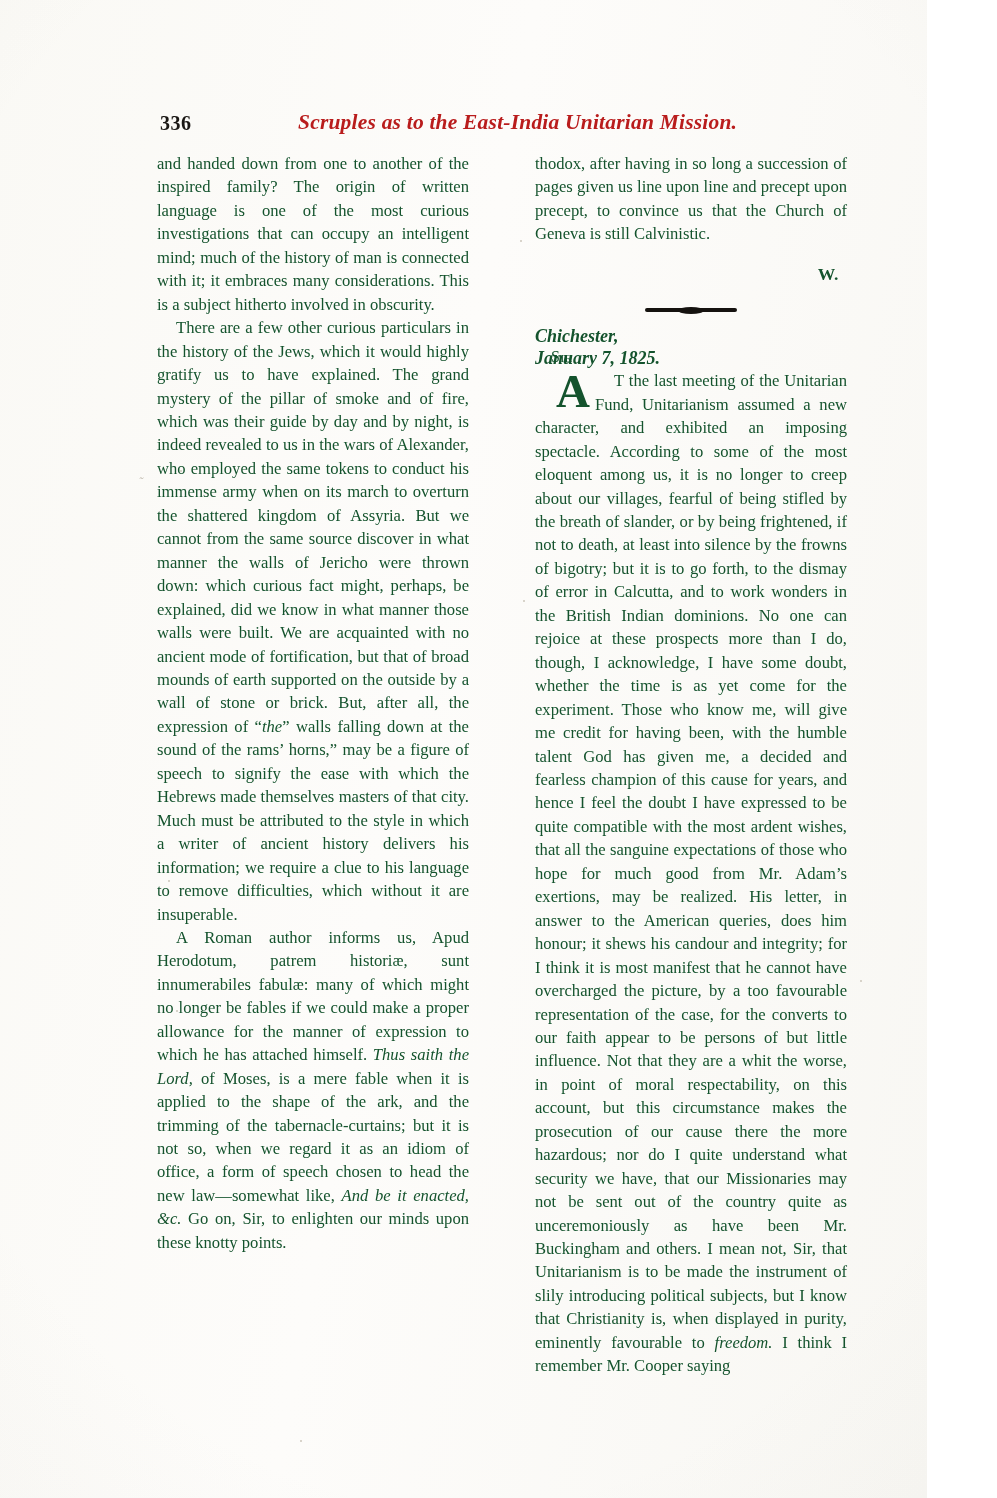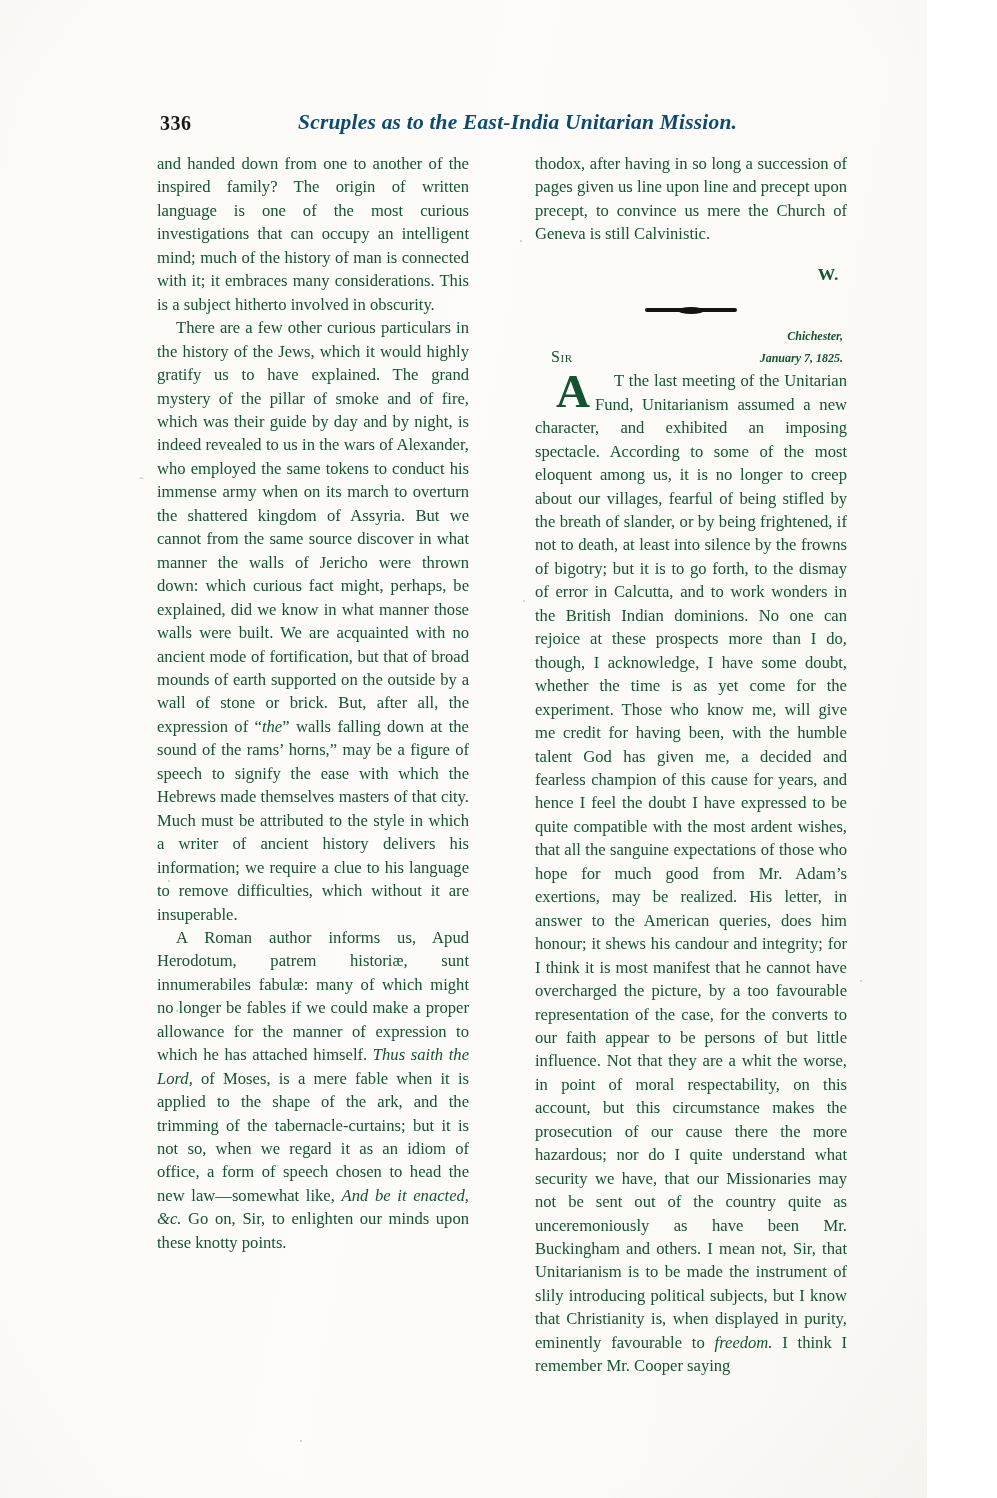--- a/index.html
+++ b/index.html
@@ -44,21 +44,21 @@
   }
   .head-title {
     position: absolute;
     left: 138px;
     top: 0;
     font-style: italic;
     font-weight: 700;
     font-size: 21.5px;
     letter-spacing: 0.2px;
     white-space: nowrap;
-    color: #0c4a6e;
+    color: #b91c1c;
     transform: scaleY(1.02);
   }
   .columns {
     position: absolute;
     top: 152px;
     left: 157px;
     width: 690px;
     height: 1270px;
   }
   .col {
@@ -116,24 +116,24 @@
     top: -1.5px;
     width: 26px;
     height: 7px;
     background: #15120f;
     border-radius: 50%;
   }
   .divider .bar::before { left: 33px; }
   .divider .bar::after { left: 33px; opacity: 0; }
 
   .dateline {
-    text-align: right;
+    text-align: left;
     font-style: italic;
     font-weight: 600;
-    font-size: 12px;
+    font-size: 18px;
     line-height: 22px;
     margin-right: 4px;
   }
   .salutation-row {
     position: relative;
     height: 0;
   }
   .salutation {
     position: absolute;
     left: 16px;
@@ -189,21 +189,21 @@
 
   <div class="columns">
 
     <div class="col col-left">
       <p class="noindent">and handed down from one to another of the inspired family? The origin of written language is one of the most curious investigations that can occupy an intelligent mind; much of the history of man is connected with it; it embraces many considerations. This is a subject hitherto involved in obscurity.</p>
       <p><span>There are a few other curious particulars in the history of the Jews, which it would highly gratify us to have explained. The grand mystery of the pillar of smoke and of fire, which was their guide by day and by night, is indeed revealed to us in the wars of Alexander, who employed the same tokens to conduct his immense army when on its march to overturn the shattered kingdom of Assyria. But we cannot from the same source discover in what manner the walls of Jericho were thrown down: which curious fact might, perhaps, be explained, did we know in what manner those walls were built. We are acquainted with no ancient mode of fortification, but that of broad mounds of earth supported on the outside by a wall of stone or brick. But, after all, the expression of “</span><i>the</i><span>” walls falling down at the sound of the rams’ horns,” may be a figure of speech to signify the ease with which the Hebrews made themselves masters of that city. Much must be attributed to the style in which a writer of ancient history delivers his information; we require a clue to his language to remove difficulties, which without it are insuperable.</span></p>
       <p><span>A Roman author informs us, Apud Herodotum, patrem historiæ, sunt innumerabiles fabulæ: many of which might no longer be fables if we could make a proper allowance for the manner of expression to which he has attached himself. </span><i>Thus saith the Lord,</i><span> of Moses, is a mere fable when it is applied to the shape of the ark, and the trimming of the tabernacle-curtains; but it is not so, when we regard it as an idiom of office, a form of speech chosen to head the new law—somewhat like, </span><i>And be it enacted, &amp;c.</i><span> Go on, Sir, to enlighten our minds upon these knotty points.</span></p>
     </div>
 
     <div class="col col-right">
-      <p class="noindent">thodox, after having in so long a succession of pages given us line upon line and precept upon precept, to convince us mere the Church of Geneva is still Calvinistic.</p>
+      <p class="noindent">thodox, after having in so long a succession of pages given us line upon line and precept upon precept, to convince us that the Church of Geneva is still Calvinistic.</p>
 
       <div class="signature">W.</div>
 
       <div class="divider">
         <span class="bar"></span>
       </div>
 
       <div class="dateline">
         <span>Chichester,</span><br>
         <span>January 7, 1825.</span>

